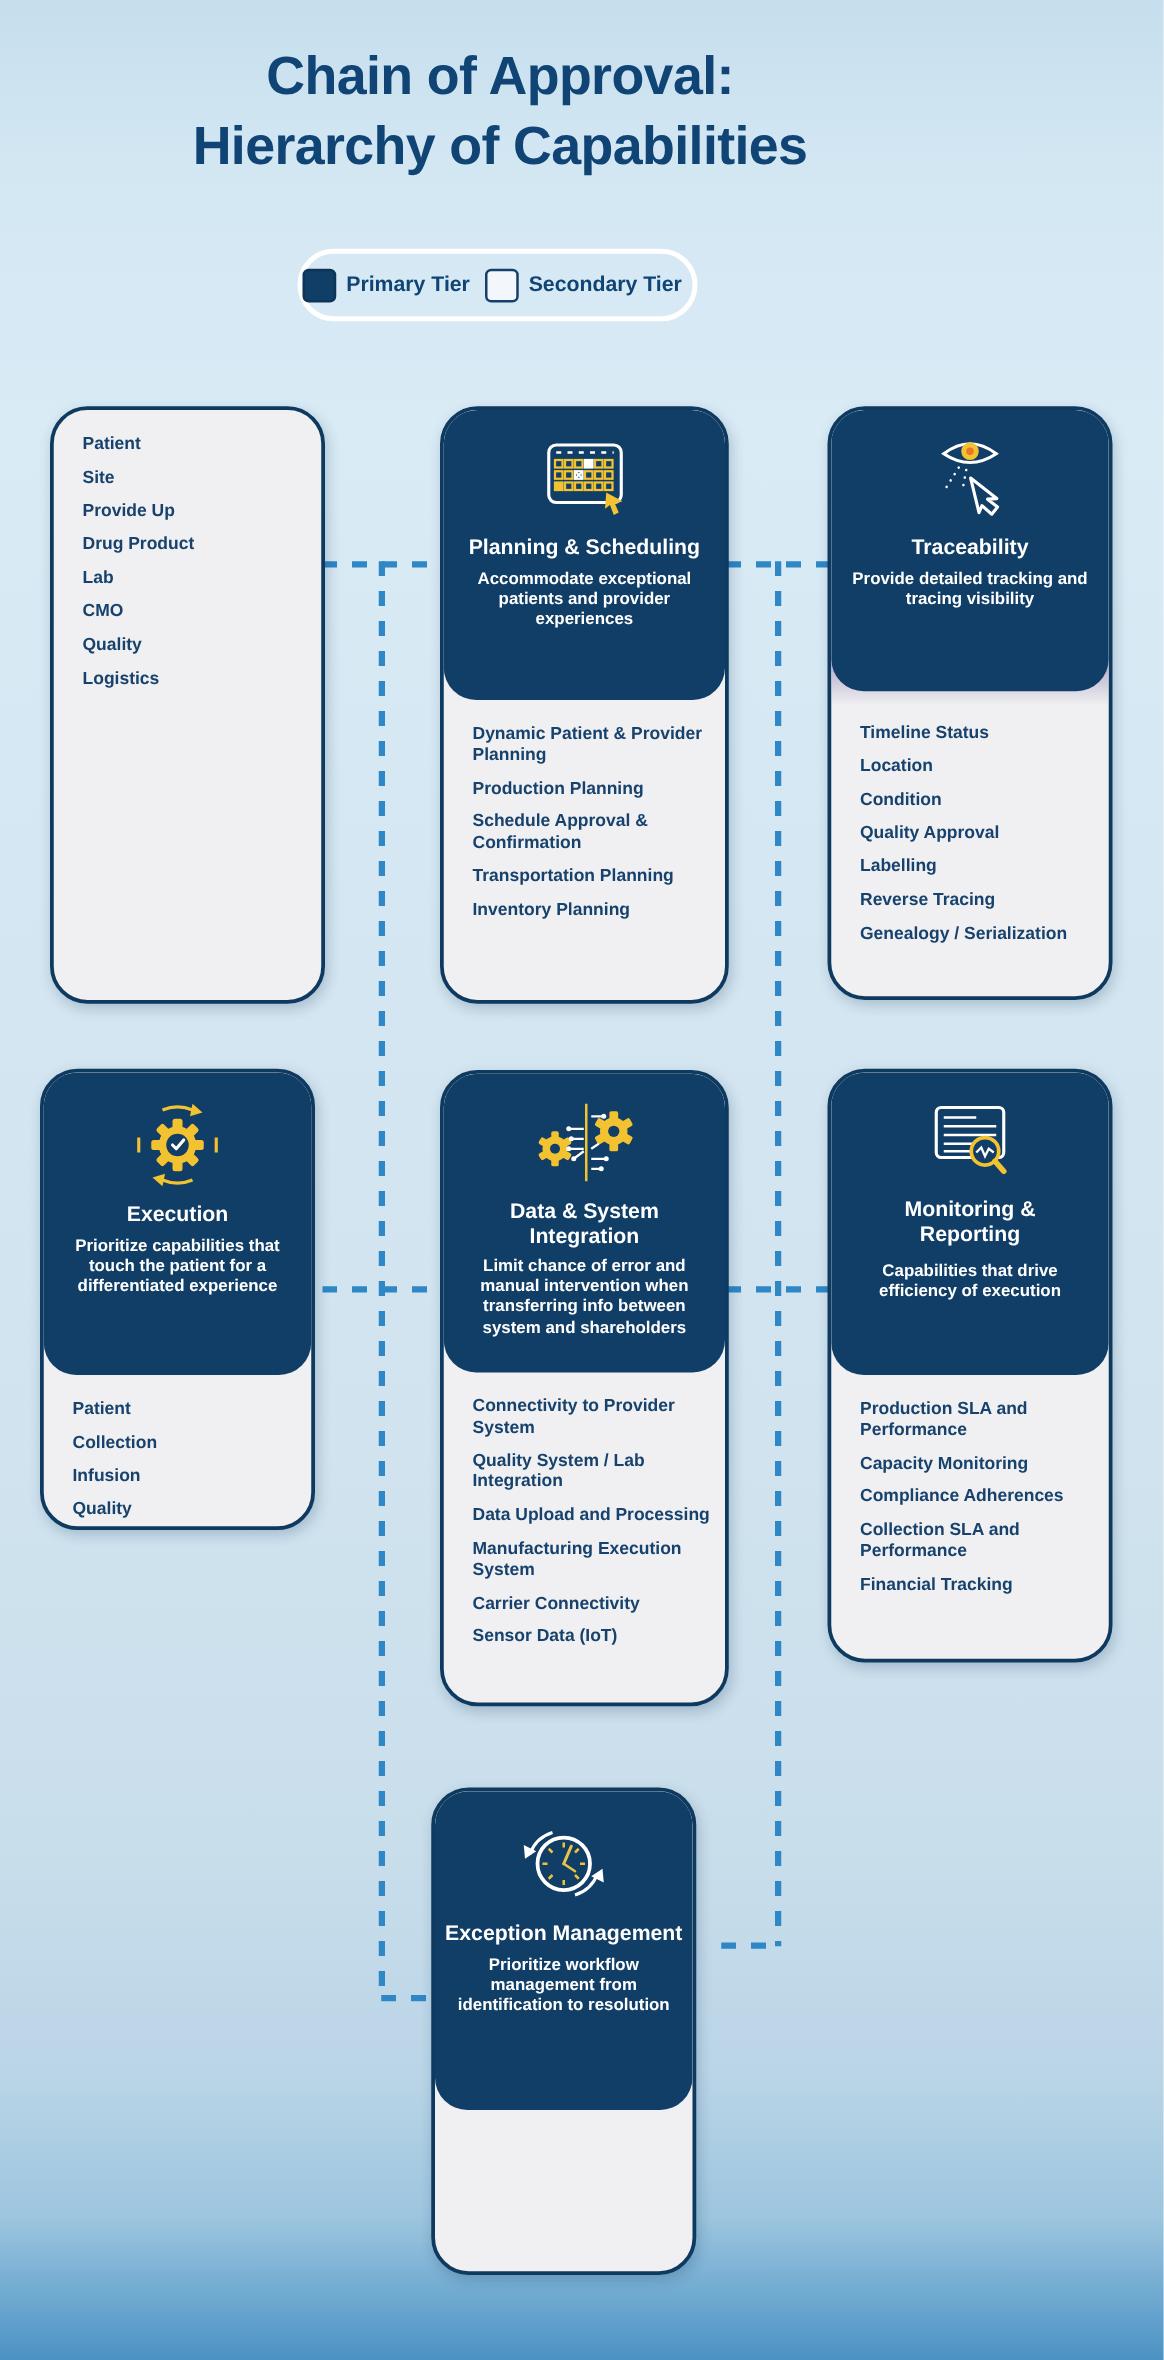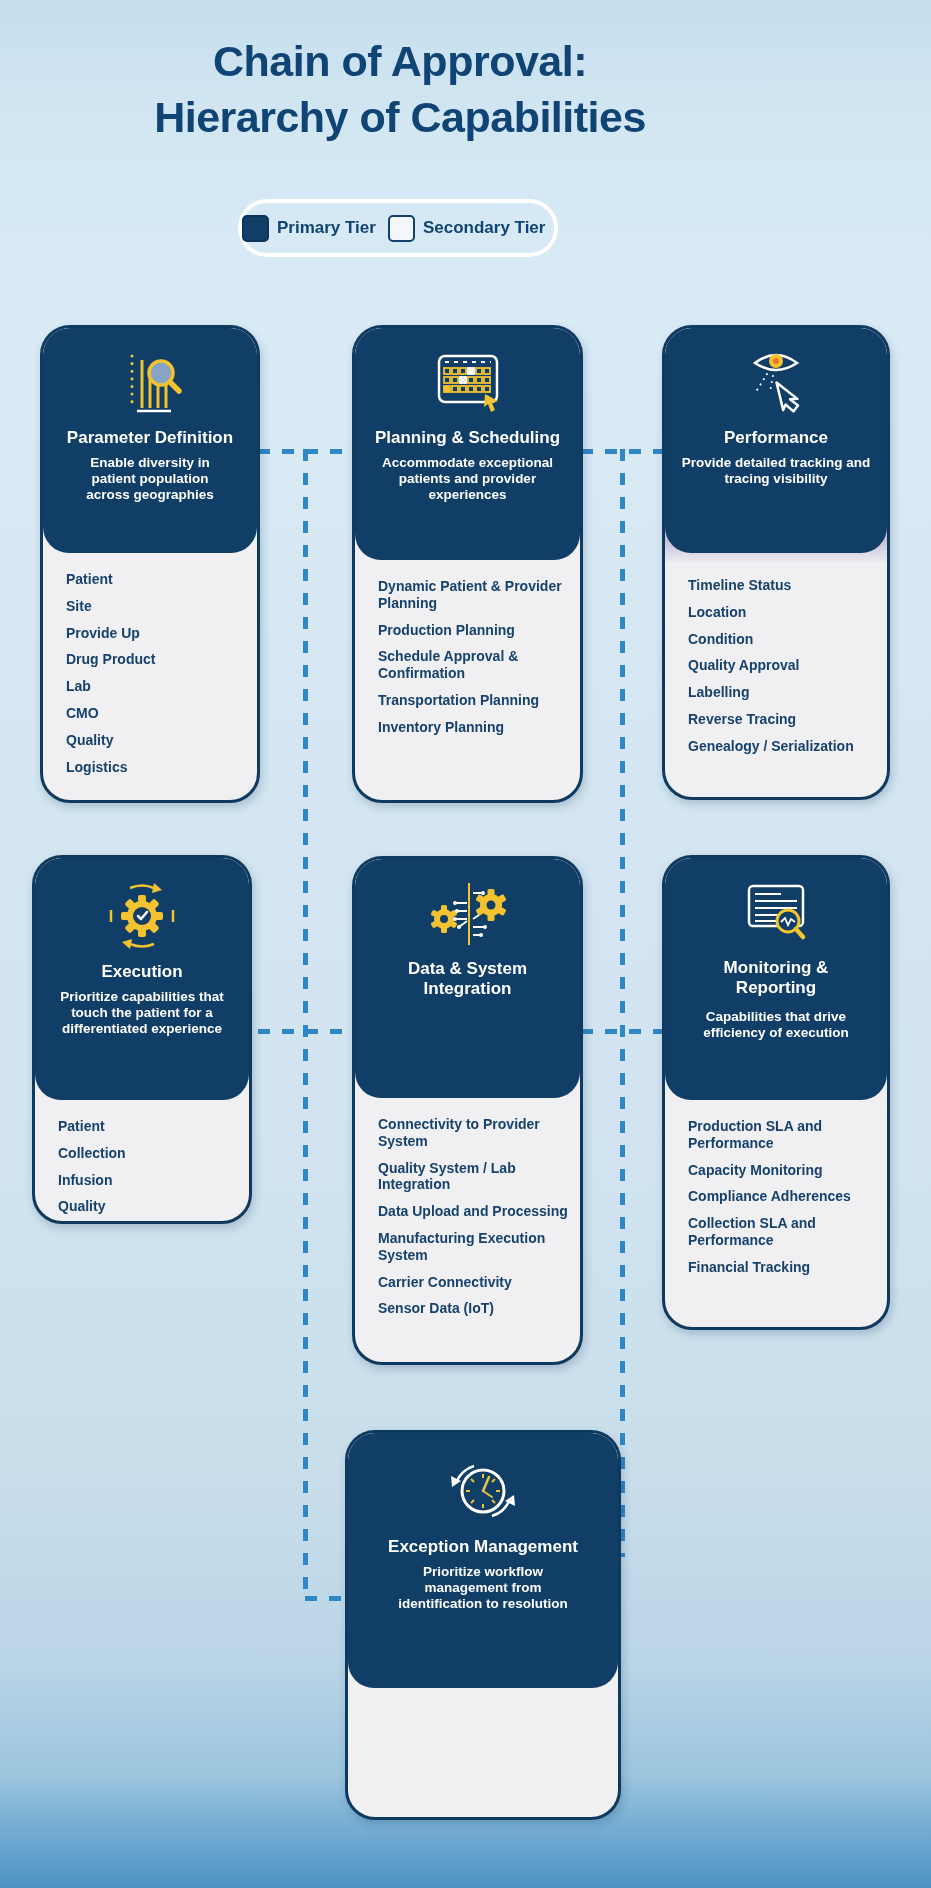--- a/index.html
+++ b/index.html
@@ -66,21 +66,21 @@
   .card4 .card-header{height:242px;}
   .card4 .card-sub{max-width:190px;}
   .card5{left:352px; top:856px;  width:231px; height:509px;}
   .card5 .card-header{height:239px;}
   .card5 .card-title{max-width:150px;}
   .card5 .card-sub{max-width:205px;}
   .card6{left:662px; top:855px;  width:228px; height:475px;}
   .card6 .card-header{height:242px;}
   .card6 .card-title{max-width:125px;}
   .card6 .card-sub{max-width:168px; margin-top:12px;}
-  .card7{left:345px; top:1430px; width:276px; height:390px;}
+  .card7{left:345px; top:1430px; width:212px; height:390px;}
   .card7 .card-header{height:255px;}
   .card7 .card-sub{max-width:198px;}
 </style>
 </head>
 <body>
 
 <div id="stage">
 
   <div class="main-title">
     <div>Chain of Approval:</div>
@@ -101,34 +101,20 @@
   <div class="dash-h" style="left:258px; top:449px; width:96px;"></div>
   <div class="dash-h" style="left:581px; top:449px; width:83px;"></div>
   <div class="dash-h" style="left:258px; top:1029px; width:96px;"></div>
   <div class="dash-h" style="left:581px; top:1029px; width:83px;"></div>
   <div class="dash-v" style="left:303px; top:449px; height:1150px;"></div>
   <div class="dash-h" style="left:305px; top:1596px; width:42px;"></div>
   <div class="dash-v" style="left:620px; top:449px; height:1108px;"></div>
   <div class="dash-h" style="left:577px; top:1554px; width:46px;"></div>
 
   <div class="card card1">
-    <div class="card-header">
-      <svg class="card-icon" width="78" height="80" viewBox="0 0 78 80">
-        <line x1="21" y1="12" x2="21" y2="64" stroke="#f2c230" stroke-width="3" stroke-dasharray="0.1 7.5" stroke-linecap="round"></line>
-        <line x1="31" y1="16" x2="31" y2="64" stroke="#f2c230" stroke-width="3"></line>
-        <line x1="39" y1="30" x2="39" y2="64" stroke="#f2c230" stroke-width="3"></line>
-        <line x1="47" y1="23" x2="47" y2="64" stroke="#f2c230" stroke-width="3"></line>
-        <line x1="55" y1="37" x2="55" y2="64" stroke="#f2c230" stroke-width="3"></line>
-        <line x1="26" y1="67" x2="60" y2="67" stroke="#ffffff" stroke-width="2.5"></line>
-        <circle cx="50" cy="29" r="12" fill="#87a3c6" stroke="#f2c230" stroke-width="3.5"></circle>
-        <line x1="59" y1="38" x2="68" y2="47" stroke="#f2c230" stroke-width="5.5" stroke-linecap="round"></line>
-      </svg>
-      <div class="card-title">Parameter Definition</div>
-      <div class="card-sub">Enable diversity in patient population across geographies</div>
-    </div>
     <ul class="card-list">
         <li class="list-item">Patient</li>
         <li class="list-item">Site</li>
         <li class="list-item">Provide Up</li>
         <li class="list-item">Drug Product</li>
         <li class="list-item">Lab</li>
         <li class="list-item">CMO</li>
         <li class="list-item">Quality</li>
         <li class="list-item">Logistics</li>
       </ul>
@@ -180,21 +166,21 @@
       <svg class="card-icon" width="78" height="80" viewBox="0 0 78 80">
         <path d="M18 19 Q 39 3 60 19 Q 39 33 18 19 Z" fill="none" stroke="#ffffff" stroke-width="2.5"></path>
         <circle cx="39" cy="17" r="7" fill="#f2c230"></circle>
         <circle cx="39" cy="17" r="3" fill="#e8762c"></circle>
         <line x1="30" y1="30" x2="20" y2="46" stroke="#ffffff" stroke-width="2" stroke-dasharray="0.1 6" stroke-linecap="round"></line>
         <line x1="36" y1="32" x2="33" y2="48" stroke="#ffffff" stroke-width="2" stroke-dasharray="0.1 6" stroke-linecap="round"></line>
         <g transform="translate(48,52) rotate(-32)">
           <polygon points="0,-16 9,9 2.5,5.5 6,15 -1,17.5 -4,7.5 -9,11" fill="none" stroke="#ffffff" stroke-width="2.5" stroke-linejoin="round"></polygon>
         </g>
       </svg>
-      <div class="card-title">Performance</div>
+      <div class="card-title">Traceability</div>
       <div class="card-sub">Provide detailed tracking and tracing visibility</div>
     </div>
     <div class="grad-strip"></div>
     <ul class="card-list" style="padding-top:6px;">
         <li class="list-item">Timeline Status</li>
         <li class="list-item">Location</li>
         <li class="list-item">Condition</li>
         <li class="list-item">Quality Approval</li>
         <li class="list-item">Labelling</li>
         <li class="list-item">Reverse Tracing</li>
@@ -276,20 +262,21 @@
           <circle cx="28" cy="28" r="2"></circle>
             <circle cx="30" cy="36" r="2"></circle>
           <circle cx="28" cy="44" r="2"></circle>
             <circle cx="32" cy="52" r="2"></circle>
           <circle cx="56" cy="18" r="2"></circle>
             <circle cx="58" cy="52" r="2"></circle>
             <circle cx="54" cy="60" r="2"></circle>
         </g>
       </svg>
       <div class="card-title">Data &amp; System Integration</div>
+      <div class="card-sub">Limit chance of error and manual intervention when transferring info between system and shareholders</div>
     </div>
     <ul class="card-list">
         <li class="list-item">Connectivity to Provider System</li>
         <li class="list-item">Quality System / Lab Integration</li>
         <li class="list-item">Data Upload and Processing</li>
         <li class="list-item">Manufacturing Execution System</li>
         <li class="list-item">Carrier Connectivity</li>
         <li class="list-item">Sensor Data (IoT)</li>
       </ul>
   </div>

